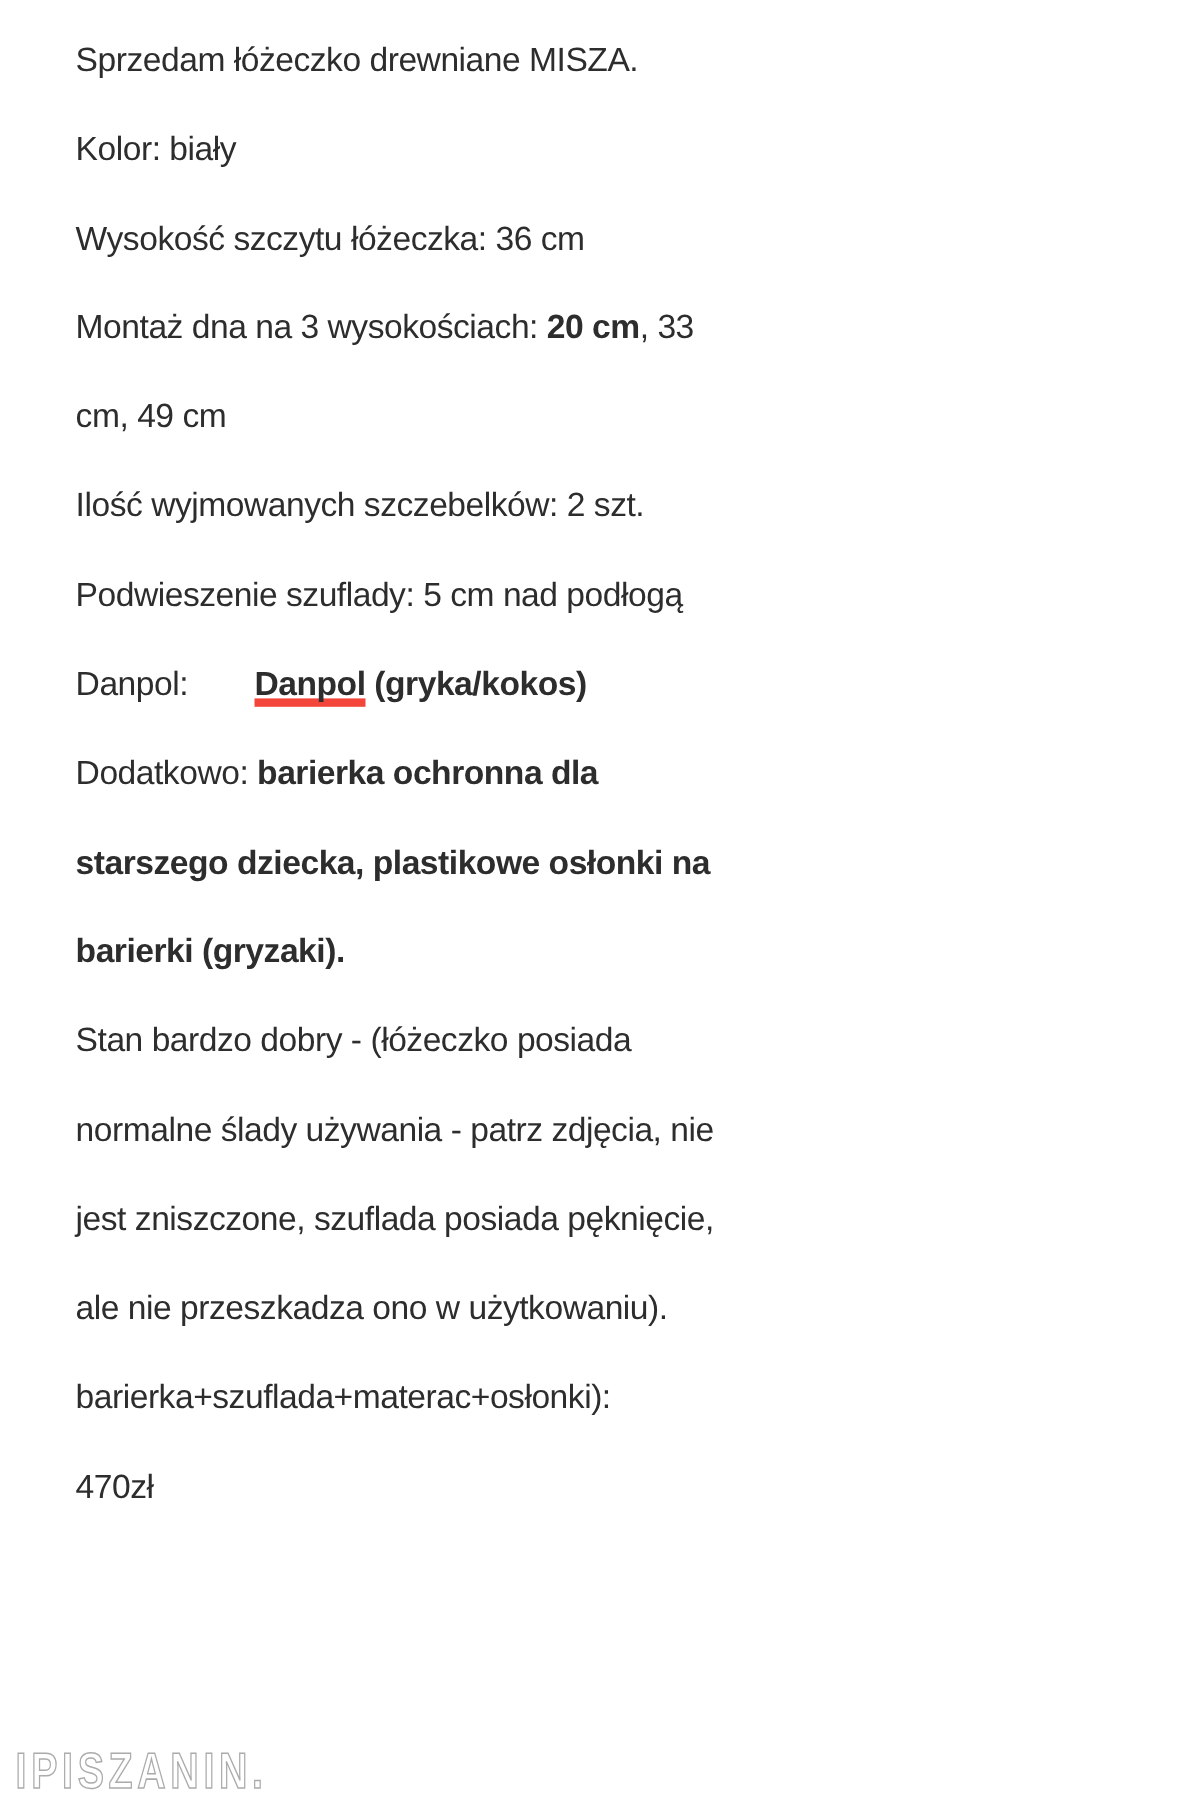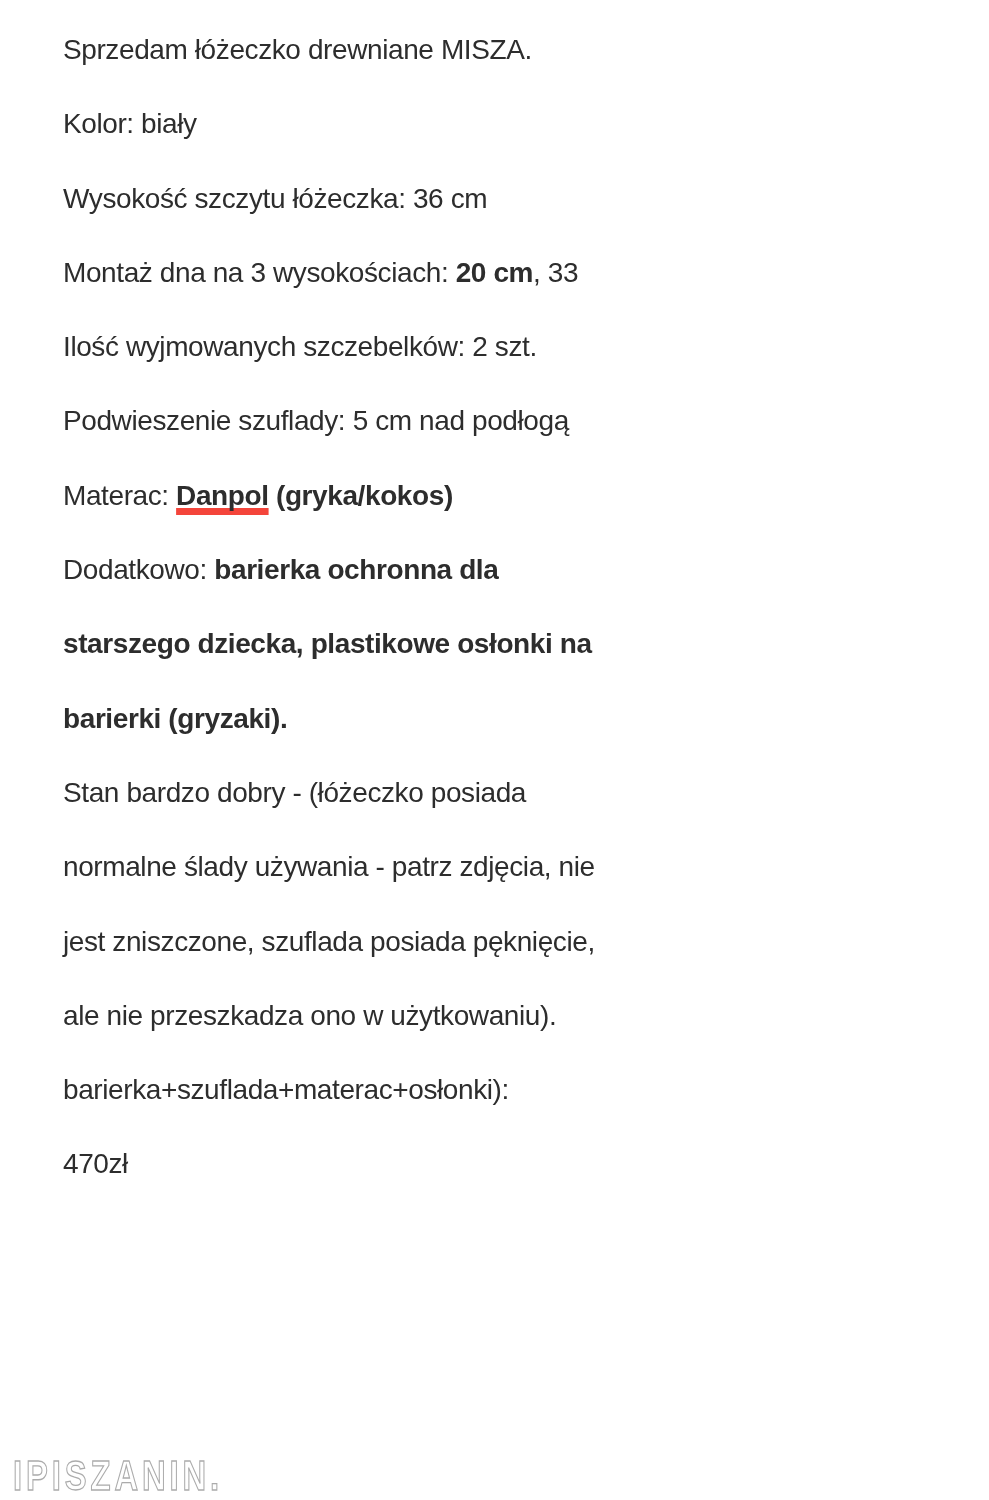--- a/index.html
+++ b/index.html
@@ -29,20 +29,21 @@
     white-space:pre;
   }
   .seg{white-space:pre;}
   .b{font-weight:bold;}
   .redline{
     text-decoration:underline;
     text-decoration-color:var(--red);
     text-decoration-thickness:7px;
     text-underline-offset:3px;
     text-decoration-skip-ink:none;
+    margin-left:48px;
   }
   .watermark{
     position:absolute;
     left:13px;top:1452px;
     font-size:42px;
     font-weight:bold;
     letter-spacing:5px;
     color:rgba(255,255,255,0.72);
     -webkit-text-stroke:1.3px var(--wm-stroke);
     transform:scaleX(0.78);
@@ -53,23 +54,24 @@
 </style>
 </head>
 <body style="background: rgb(255, 255, 255);">
 
 <main class="doc">
   <div id="desc-lines">
       <div class="line"><span class="seg">Sprzedam łóżeczko drewniane MISZA.</span></div>
       <div class="line"><span class="seg">Kolor: biały</span></div>
       <div class="line"><span class="seg">Wysokość szczytu łóżeczka: 36 cm</span></div>
       <div class="line"><span class="seg">Montaż dna na 3 wysokościach: </span><span class="seg b">20 cm</span><span class="seg">, 33</span></div>
+      <div class="line"><span class="seg">cm, 49 cm</span></div>
       <div class="line"><span class="seg">Ilość wyjmowanych szczebelków: 2 szt.</span></div>
       <div class="line"><span class="seg">Podwieszenie szuflady: 5 cm nad podłogą</span></div>
-      <div class="line"><span class="seg">Materac: </span><span class="seg b redline">Danpol</span><span class="seg b"> (gryka/kokos)</span></div>
+      <div class="line"><span class="seg">Danpol: </span><span class="seg b redline">Danpol</span><span class="seg b"> (gryka/kokos)</span></div>
       <div class="line"><span class="seg">Dodatkowo: </span><span class="seg b">barierka ochronna dla</span></div>
       <div class="line"><span class="seg b">starszego dziecka, plastikowe osłonki na</span></div>
       <div class="line"><span class="seg b">barierki (gryzaki).</span></div>
       <div class="line"><span class="seg">Stan bardzo dobry - (łóżeczko posiada</span></div>
       <div class="line"><span class="seg">normalne ślady używania - patrz zdjęcia, nie</span></div>
       <div class="line"><span class="seg">jest zniszczone, szuflada posiada pęknięcie,</span></div>
       <div class="line"><span class="seg">ale nie przeszkadza ono w użytkowaniu).</span></div>
       <div class="line"><span class="seg">barierka+szuflada+materac+osłonki):</span></div>
       <div class="line"><span class="seg">470zł</span></div>
     </div>

